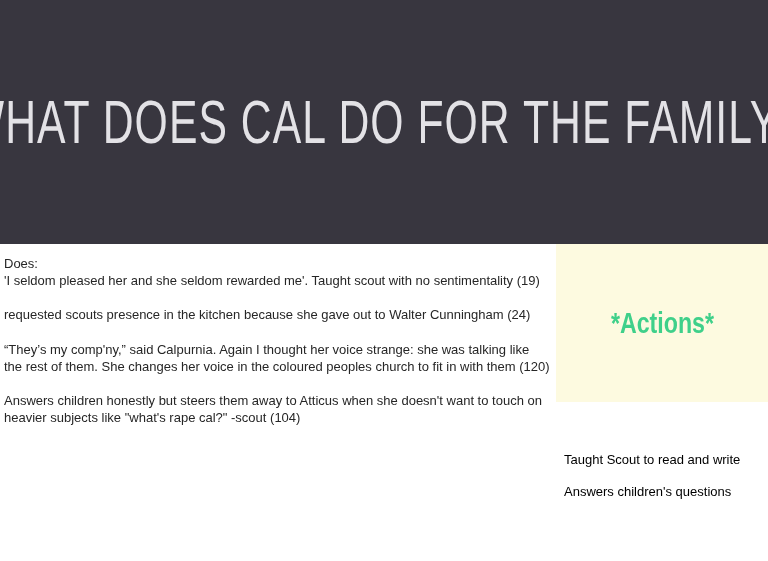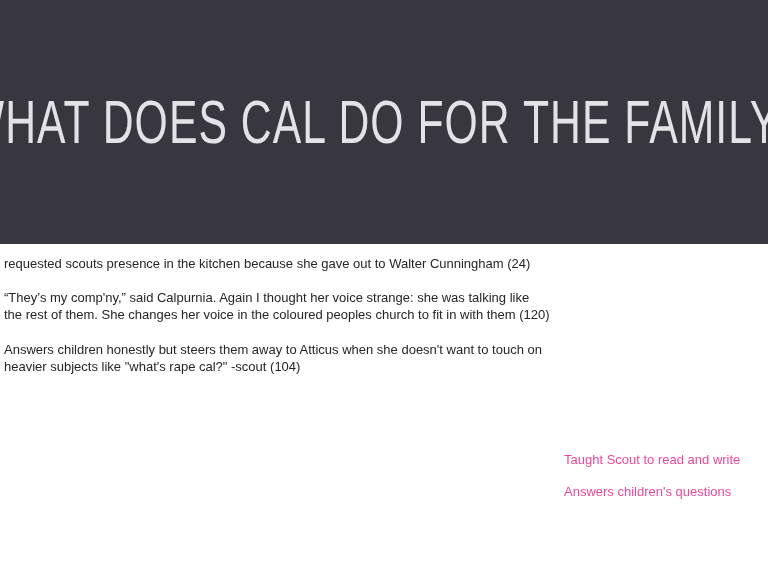--- a/index.html
+++ b/index.html
@@ -106,46 +106,50 @@
     transform: scaleX(0.80);
     transform-origin: center center;
   }
   #actions-list {
     position: absolute;
     left: 8px;
     top: 208px;
     width: 204px;
   }
   .action-item {
-    color: #ec4899;
+    color: #000000;
     font-size: 13px;
     line-height: 16px;
     margin: 0 0 16px 0;
     font-family: "Liberation Sans", sans-serif;
     white-space: nowrap;
   }
   .action-item:last-child {
     margin-bottom: 14px;
   }
 </style>
 </head>
 <body>
 
 <div id="header-band">
   <div id="slide-title">WHAT DOES CAL DO FOR THE FAMILY?</div>
 </div>
 
 <div id="lower-region">
 
   <div id="body-column">
+    <p class="body-para">Does:<br>'I seldom pleased her and she seldom rewarded me'. Taught scout with no sentimentality (19)</p>
     <p class="body-para">requested scouts presence in the kitchen because she gave out to Walter Cunningham (24)</p>
     <p class="body-para">“They’s my comp'ny,” said Calpurnia. Again I thought her voice strange: she was talking like the rest of them. She changes her voice in the coloured peoples church to fit in with them (120)</p>
     <p class="body-para">Answers children honestly but steers them away to Atticus when she doesn't want to touch on heavier subjects like "what's rape cal?" -scout (104)</p>
   </div>
 
   <div id="right-column">
+    <div id="actions-panel">
+      <div id="actions-heading">*Actions*</div>
+    </div>
     <div id="actions-list">
       <p class="action-item">Taught Scout to read and write</p>
       <p class="action-item">Answers children's questions</p>
     </div>
   </div>
 
 </div>
 
 </body></html>

